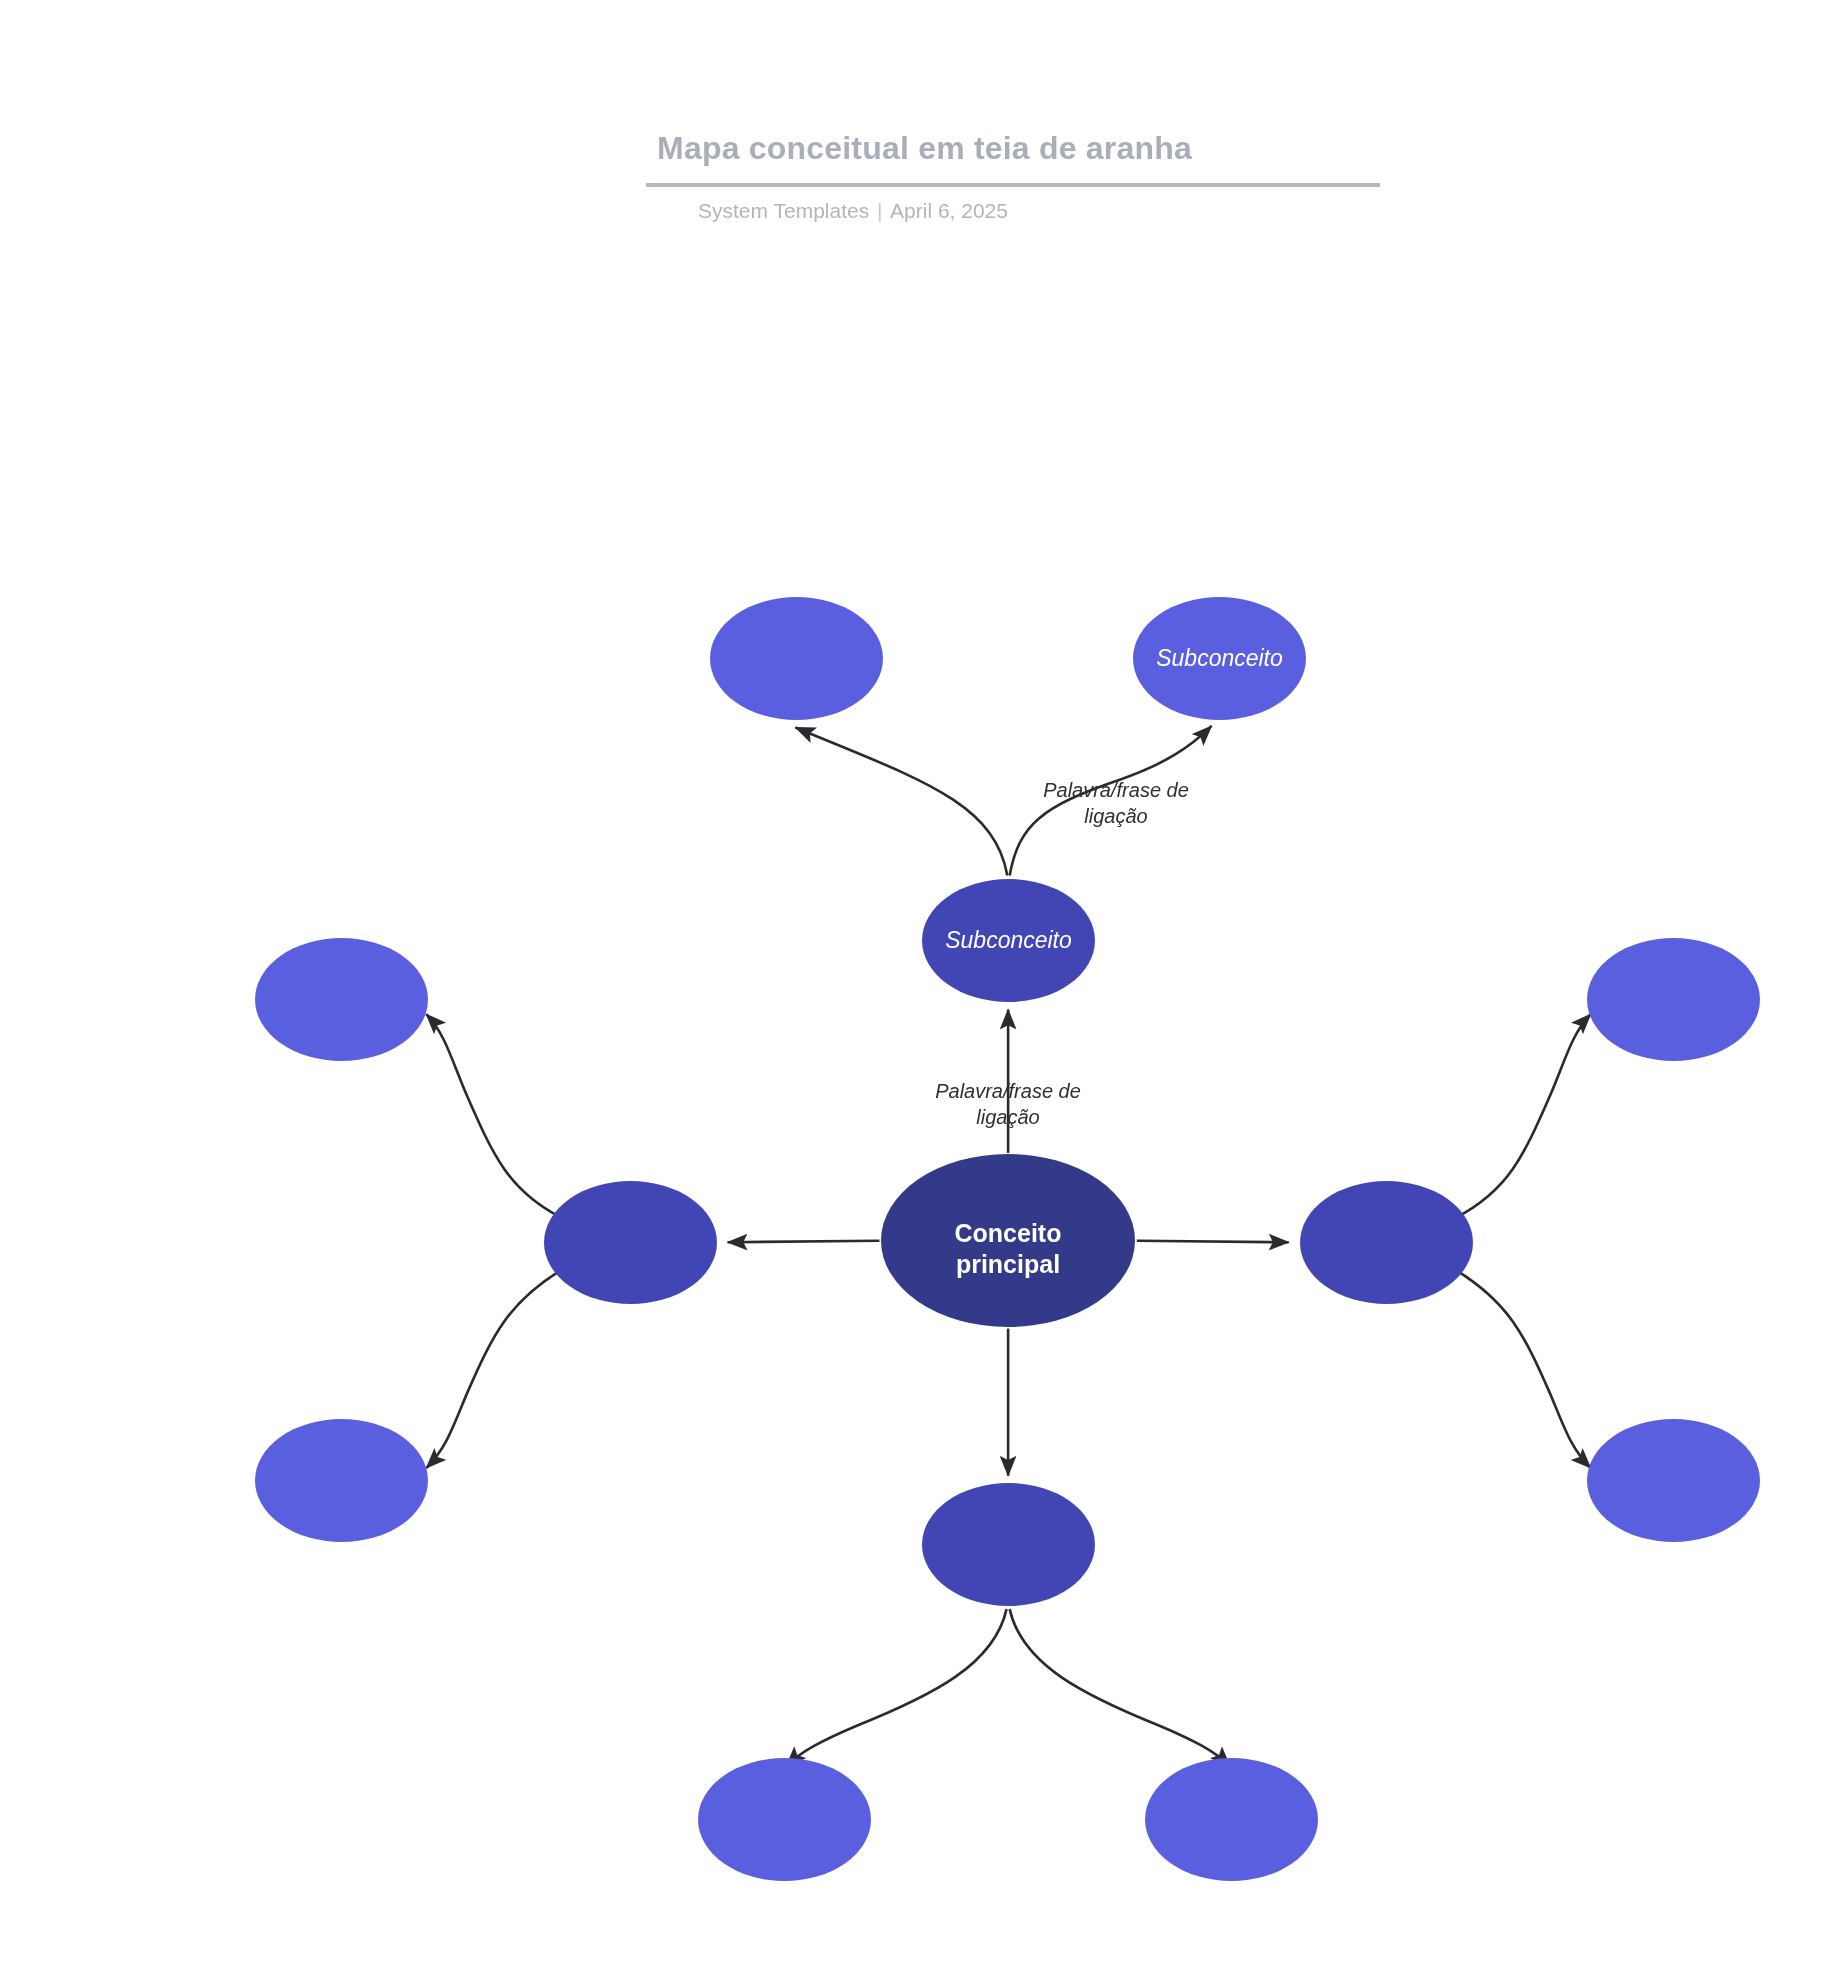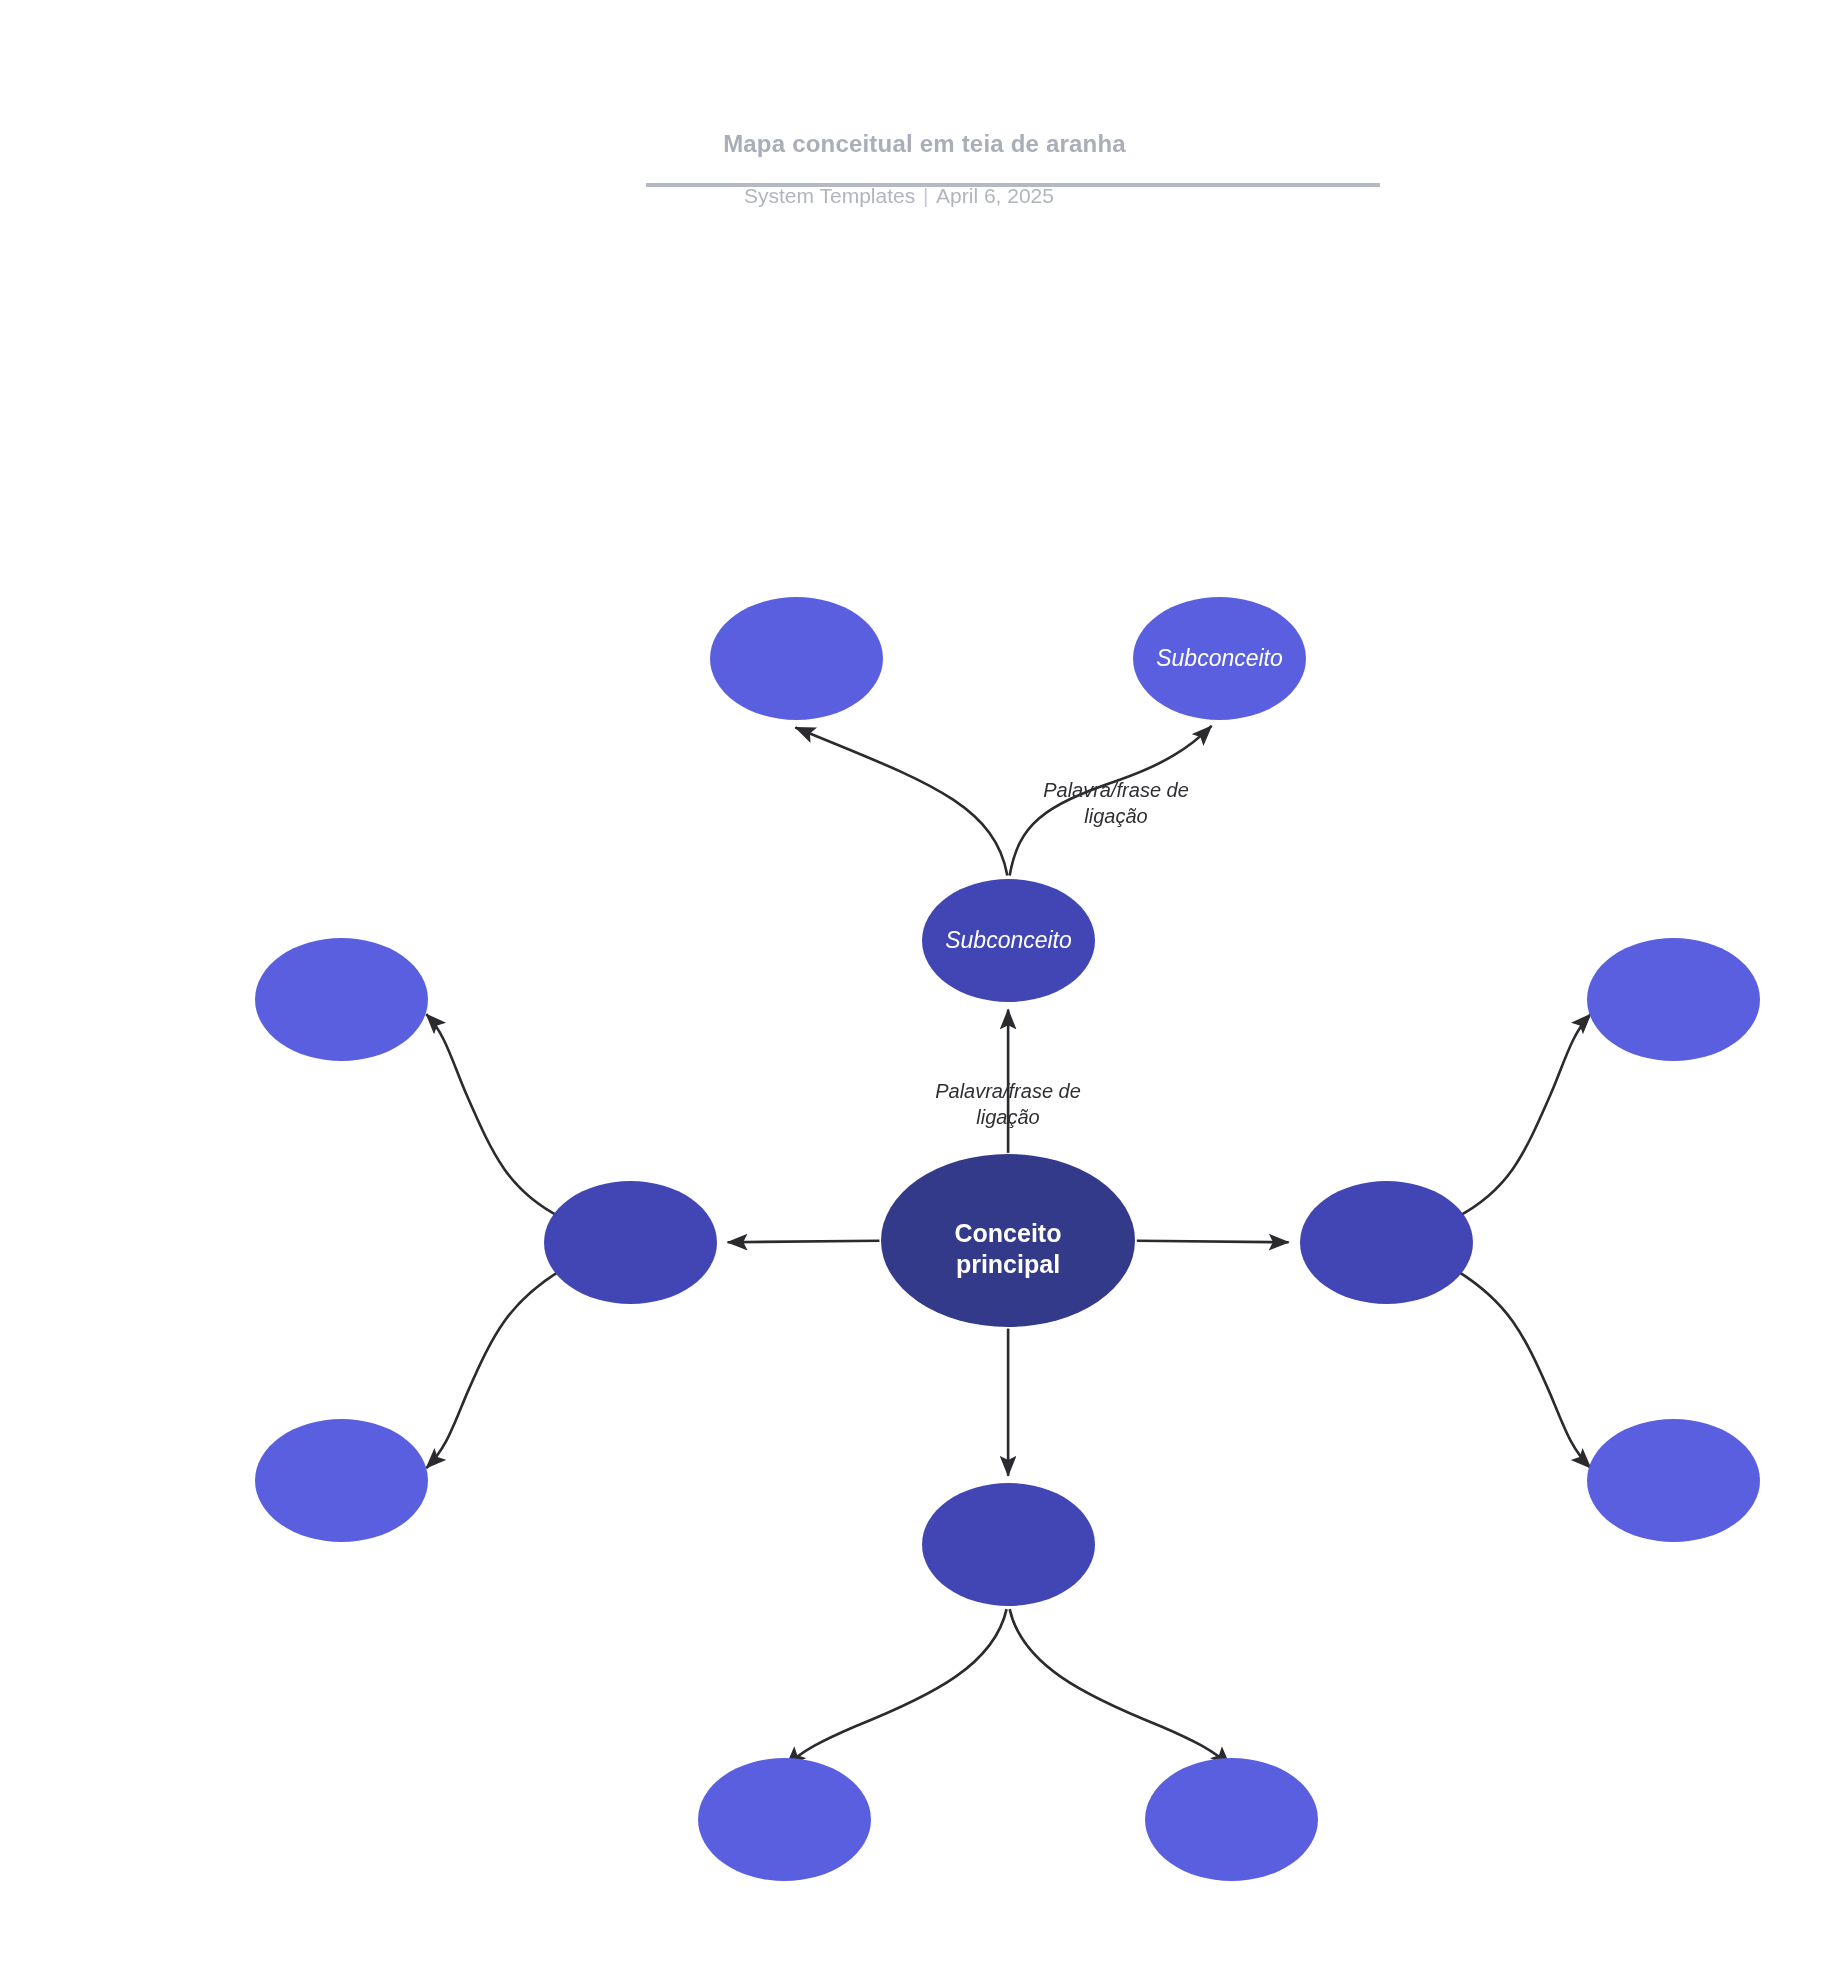--- a/index.html
+++ b/index.html
@@ -22,44 +22,43 @@
     left: 0;
     width: 1849px;
     height: 231px;
   }
   #page-title {
     position: absolute;
     top: 131px;
     left: 0;
     width: 1849px;
     text-align: center;
-    font-size: 24px;
+    font-size: 32px;
     font-weight: bold;
     color: #a9aeb8;
     letter-spacing: 0.2px;
     line-height: 1.1;
   }
   #title-rule {
     position: absolute;
     top: 183px;
     left: 646px;
     width: 734px;
     height: 3.9px;
     background: #b4b9c2;
   }
   #doc-subtitle {
     position: absolute;
-    top: 184px;
+    top: 199px;
     left: 0;
     width: 1706px;
     text-align: center;
     font-size: 21px;
     color: #b0b5be;
     white-space: pre;
-    margin-left: 46px;
   }
   #doc-subtitle .sep {
     color: #c6cad2;
     padding: 0 7.7px;
   }
 
   
   #diagram-canvas {
     position: absolute;
     top: 0;

